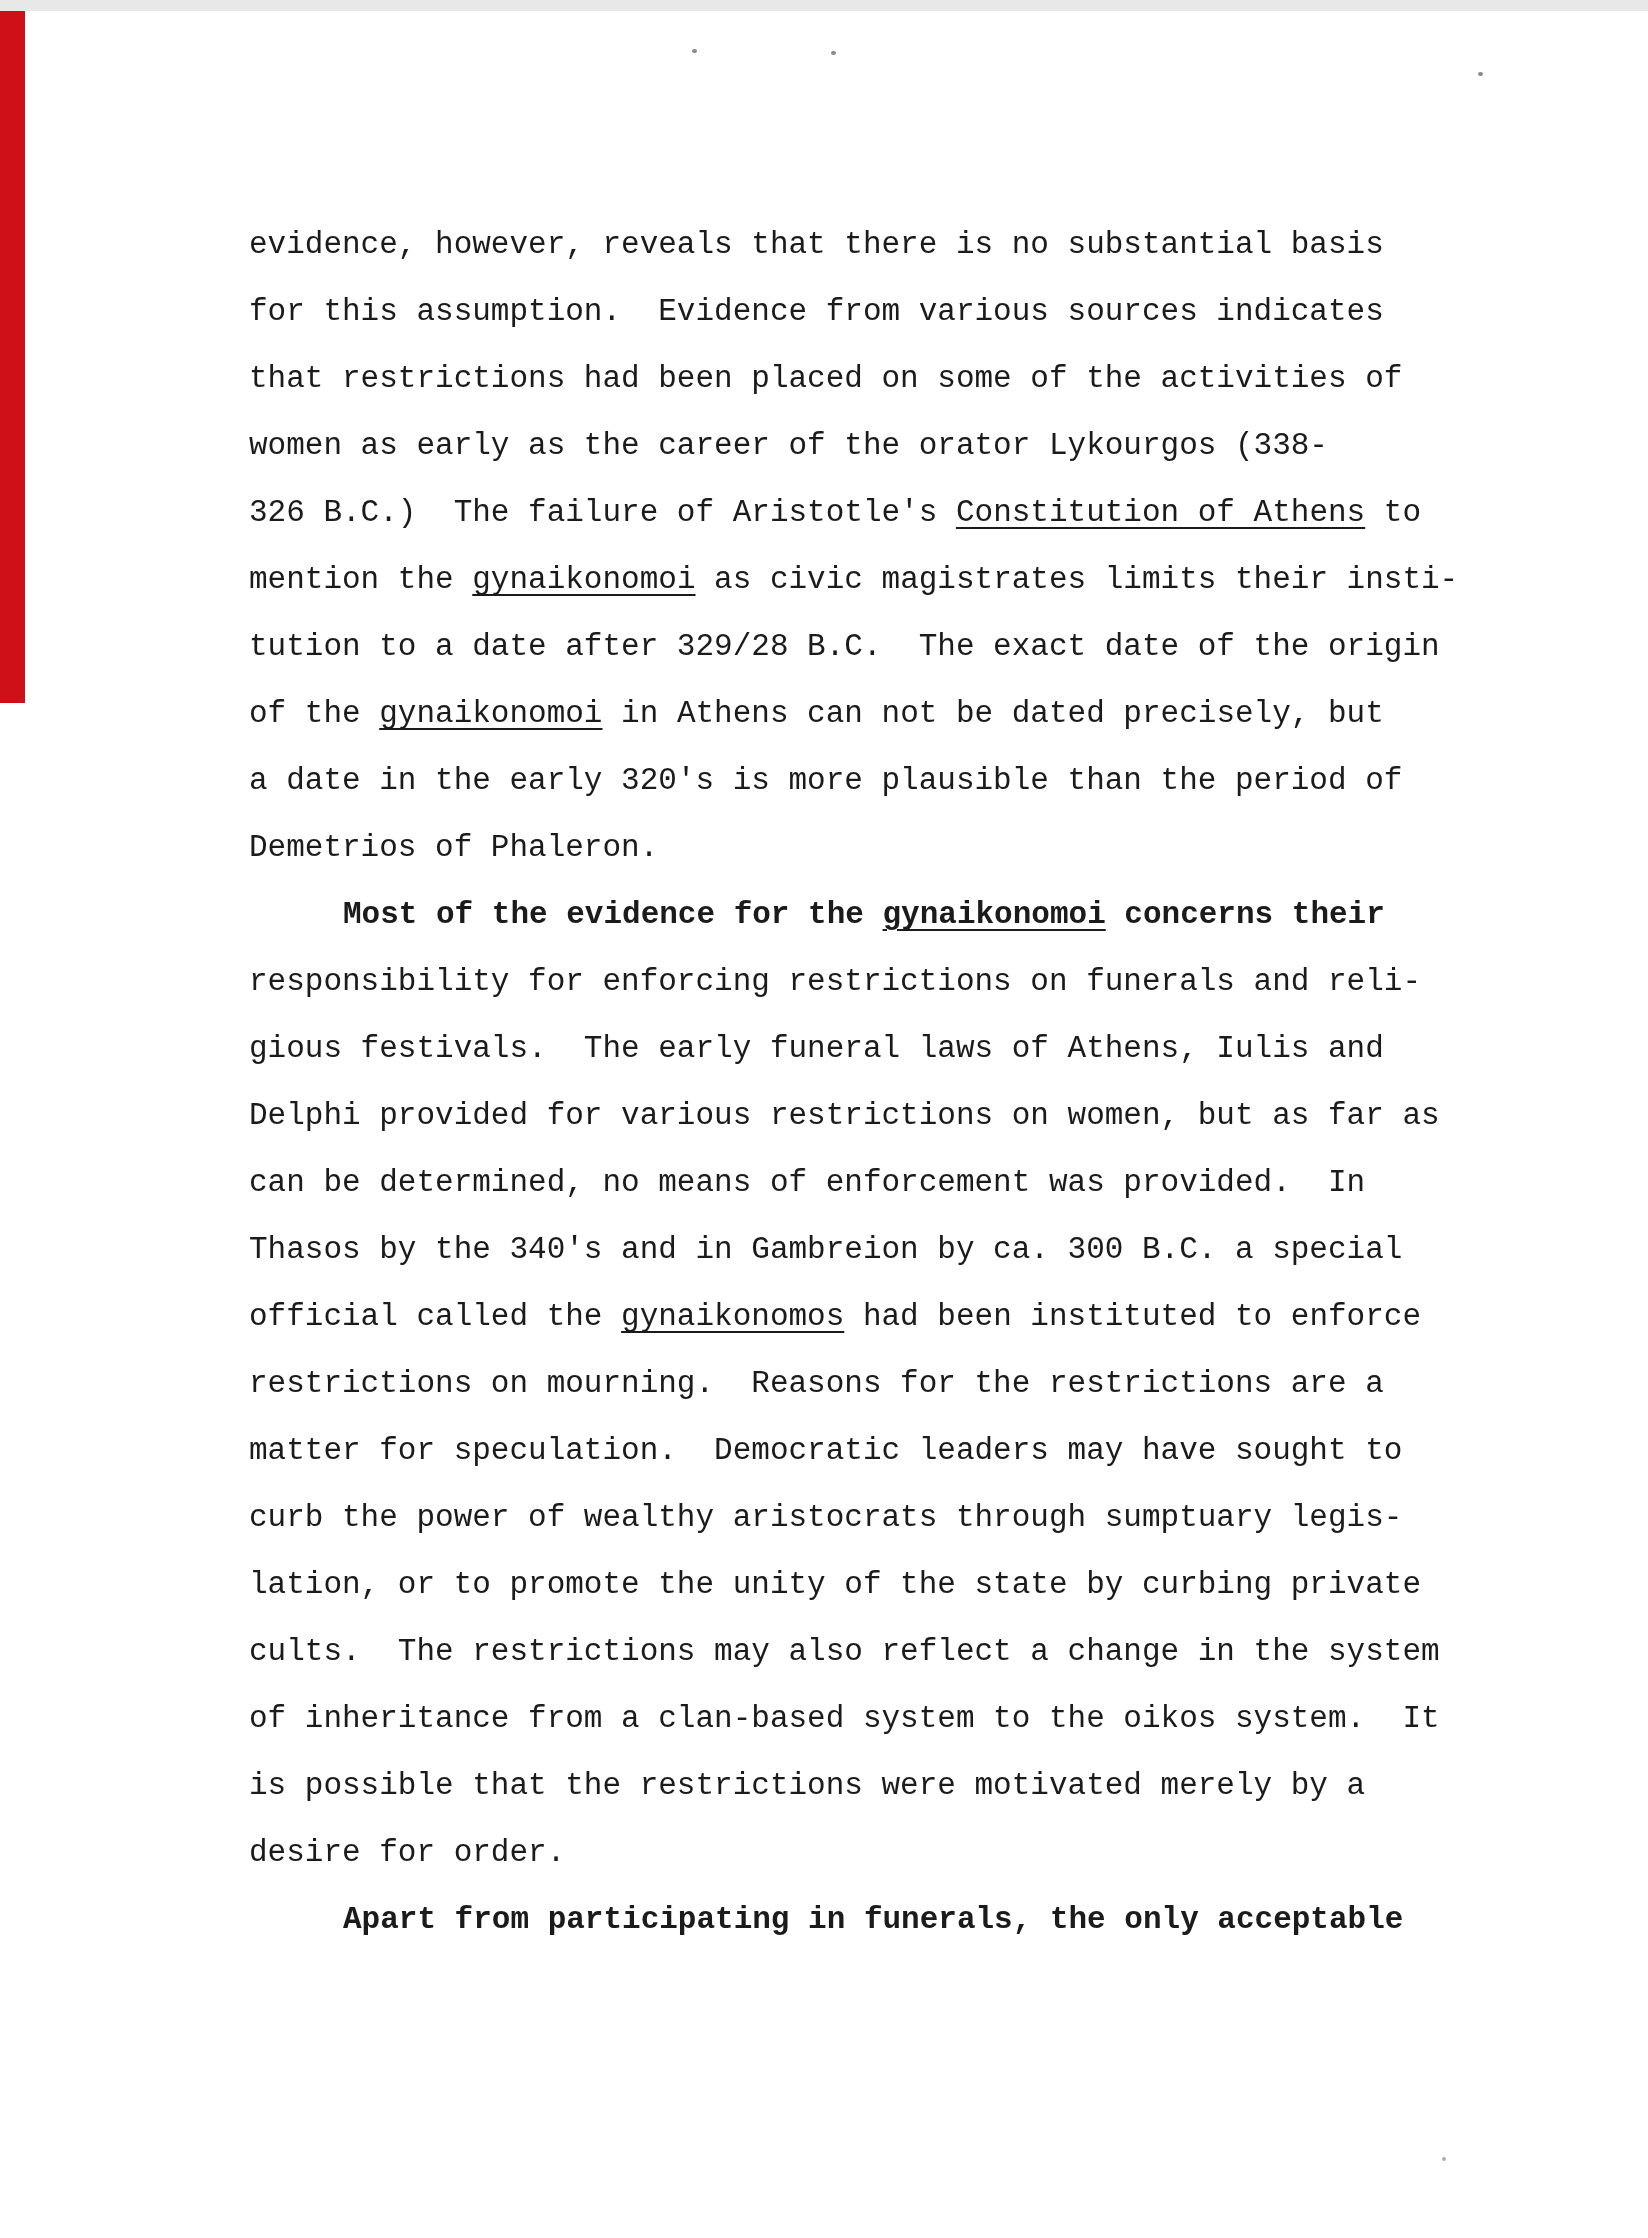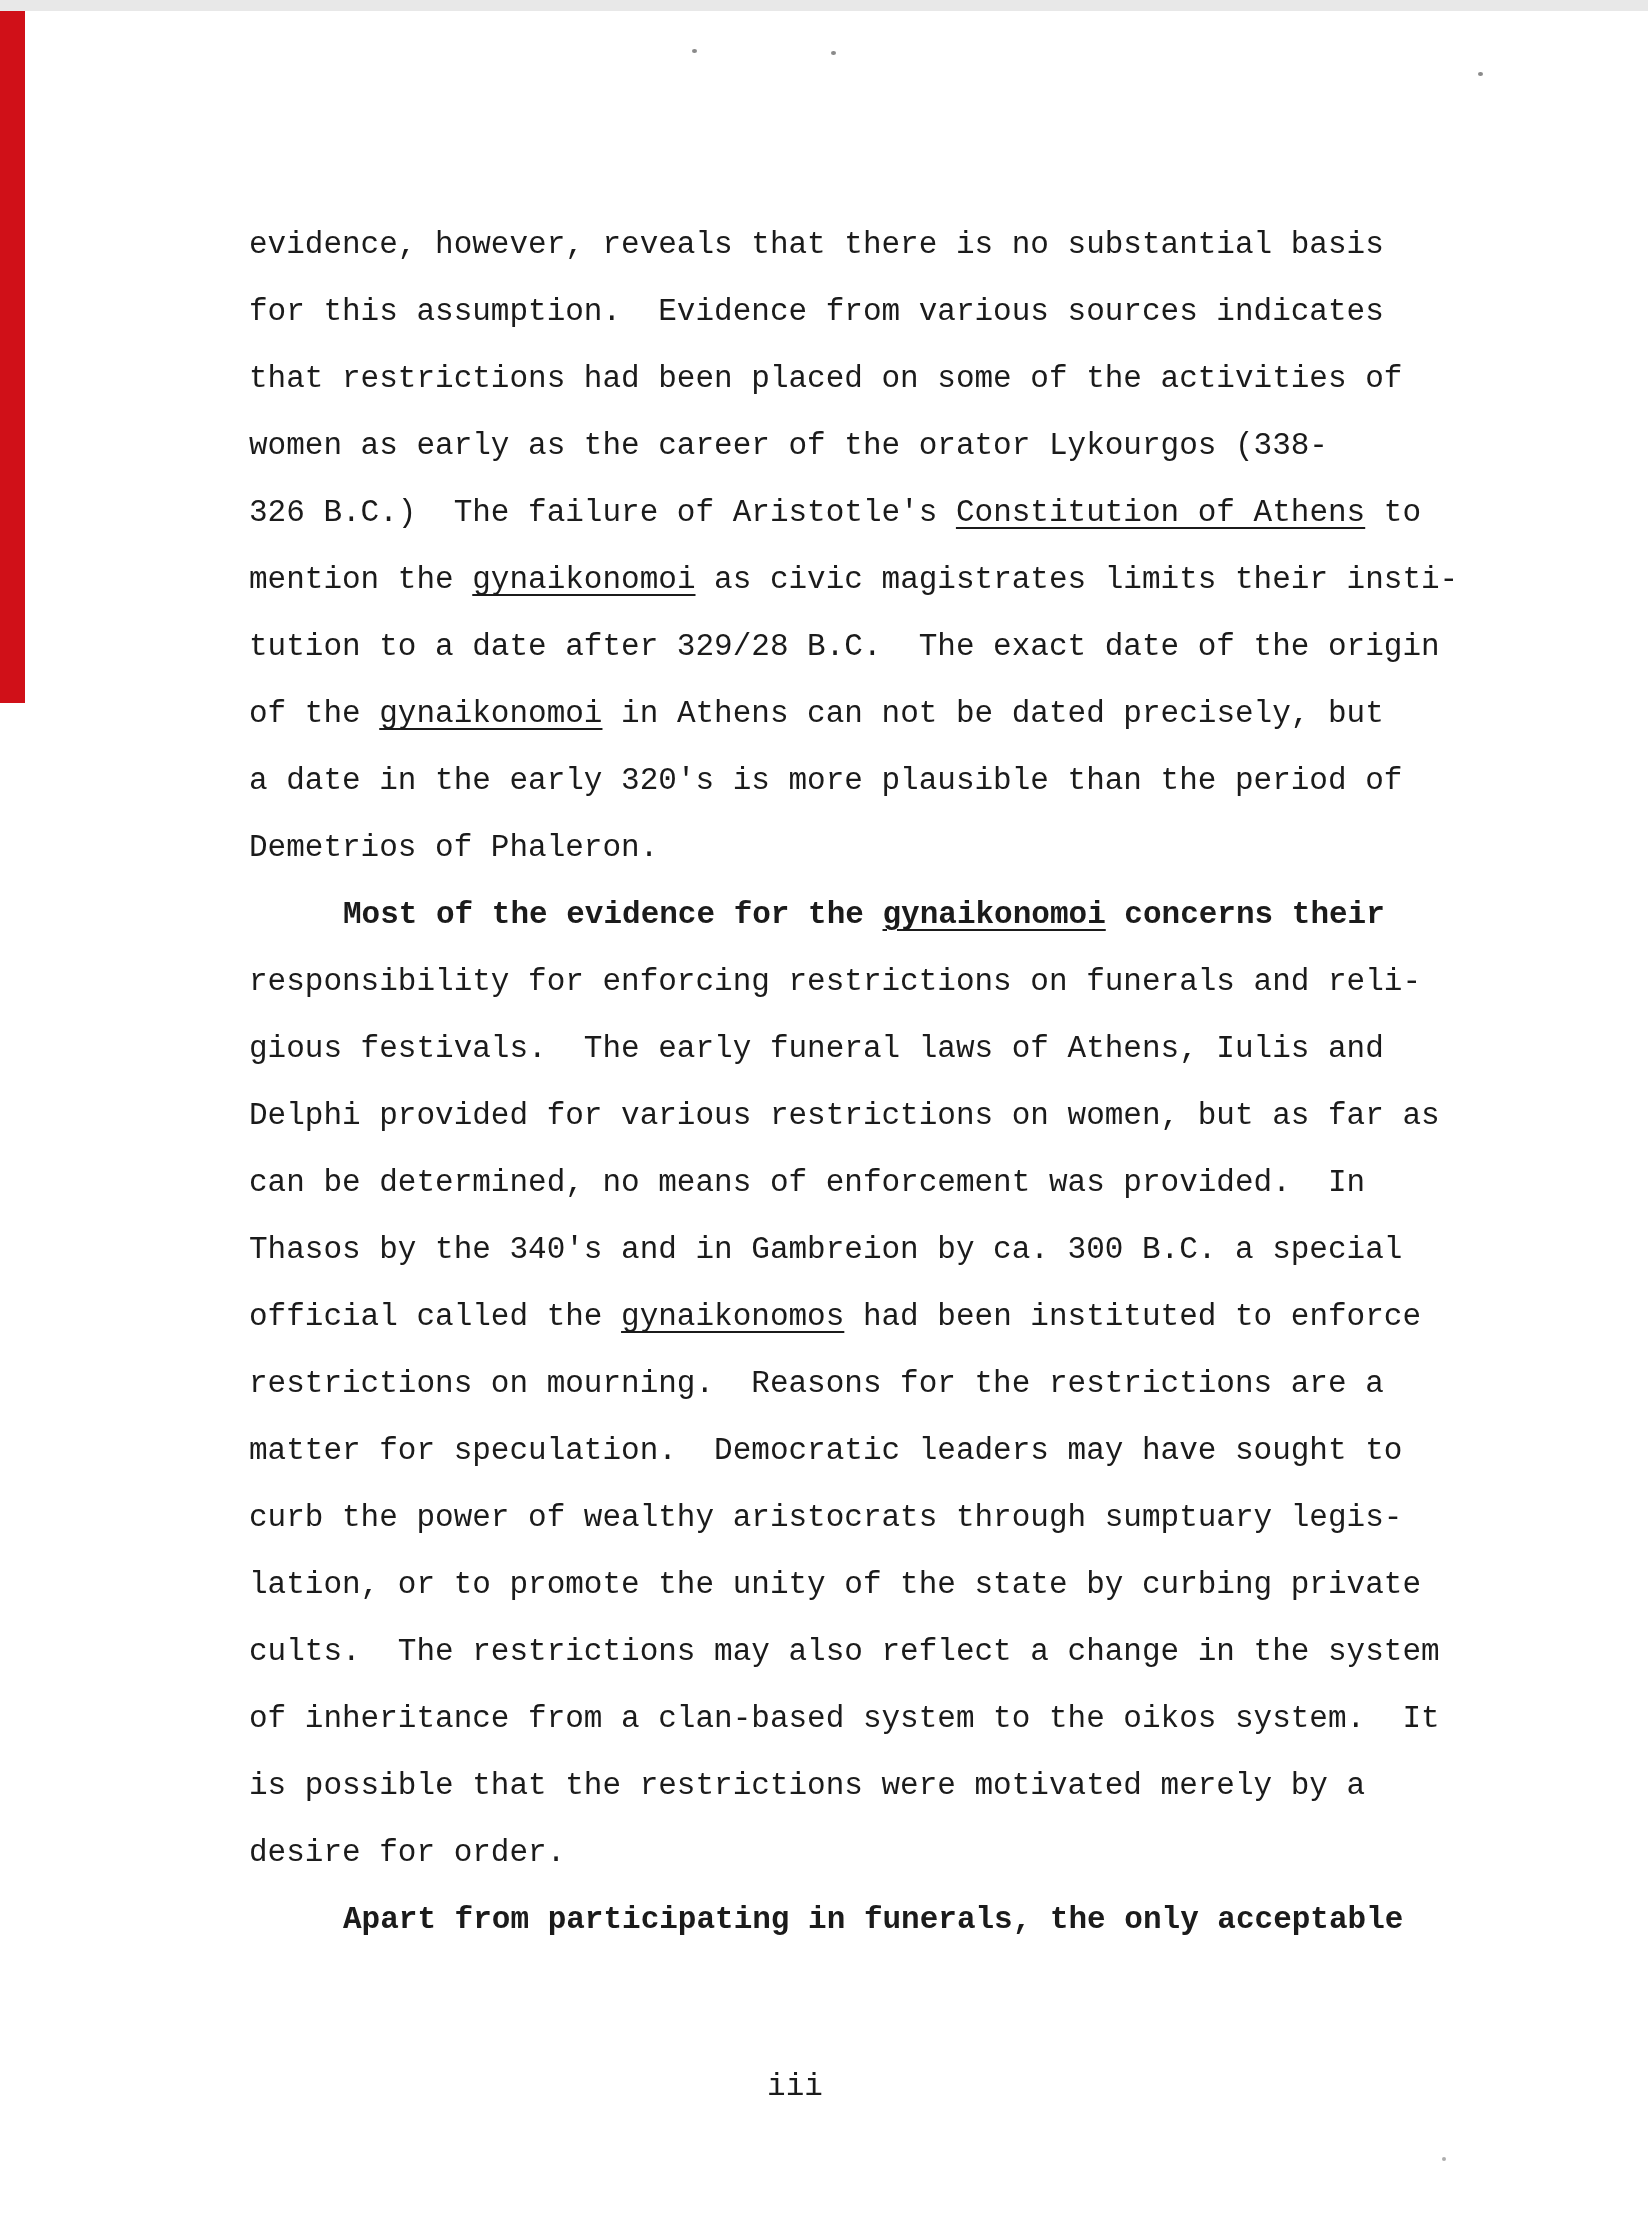--- a/index.html
+++ b/index.html
@@ -82,16 +82,15 @@
 <div class="page">
   <div class="red-stripe"></div>
 
   <div class="speck s1"></div>
   <div class="speck s2"></div>
   <div class="speck s3"></div>
   <div class="speck s4"></div>
 
   <main class="body-text"><div class="line"><span>evidence, however, reveals that there is no substantial basis</span></div><div class="line"><span>for this assumption.  Evidence from various sources indicates</span></div><div class="line"><span>that restrictions had been placed on some of the activities of</span></div><div class="line"><span>women as early as the career of the orator Lykourgos (338-</span></div><div class="line"><span>326 B.C.)  The failure of Aristotle's </span><span class="u">Constitution of Athens</span><span> to</span></div><div class="line"><span>mention the </span><span class="u">gynaikonomoi</span><span> as civic magistrates limits their insti-</span></div><div class="line"><span>tution to a date after 329/28 B.C.  The exact date of the origin</span></div><div class="line"><span>of the </span><span class="u">gynaikonomoi</span><span> in Athens can not be dated precisely, but</span></div><div class="line"><span>a date in the early 320's is more plausible than the period of</span></div><div class="line"><span>Demetrios of Phaleron.</span></div><div class="line indent"><span>Most of the evidence for the </span><span class="u">gynaikonomoi</span><span> concerns their</span></div><div class="line"><span>responsibility for enforcing restrictions on funerals and reli-</span></div><div class="line"><span>gious festivals.  The early funeral laws of Athens, Iulis and</span></div><div class="line"><span>Delphi provided for various restrictions on women, but as far as</span></div><div class="line"><span>can be determined, no means of enforcement was provided.  In</span></div><div class="line"><span>Thasos by the 340's and in Gambreion by ca. 300 B.C. a special</span></div><div class="line"><span>official called the </span><span class="u">gynaikonomos</span><span> had been instituted to enforce</span></div><div class="line"><span>restrictions on mourning.  Reasons for the restrictions are a</span></div><div class="line"><span>matter for speculation.  Democratic leaders may have sought to</span></div><div class="line"><span>curb the power of wealthy aristocrats through sumptuary legis-</span></div><div class="line"><span>lation, or to promote the unity of the state by curbing private</span></div><div class="line"><span>cults.  The restrictions may also reflect a change in the system</span></div><div class="line"><span>of inheritance from a clan-based system to the oikos system.  It</span></div><div class="line"><span>is possible that the restrictions were motivated merely by a</span></div><div class="line"><span>desire for order.</span></div><div class="line indent"><span>Apart from participating in funerals, the only acceptable</span></div></main>
 
-  <div class="page-number">iii</div>
 
 </div>
 
 
 </body></html>

